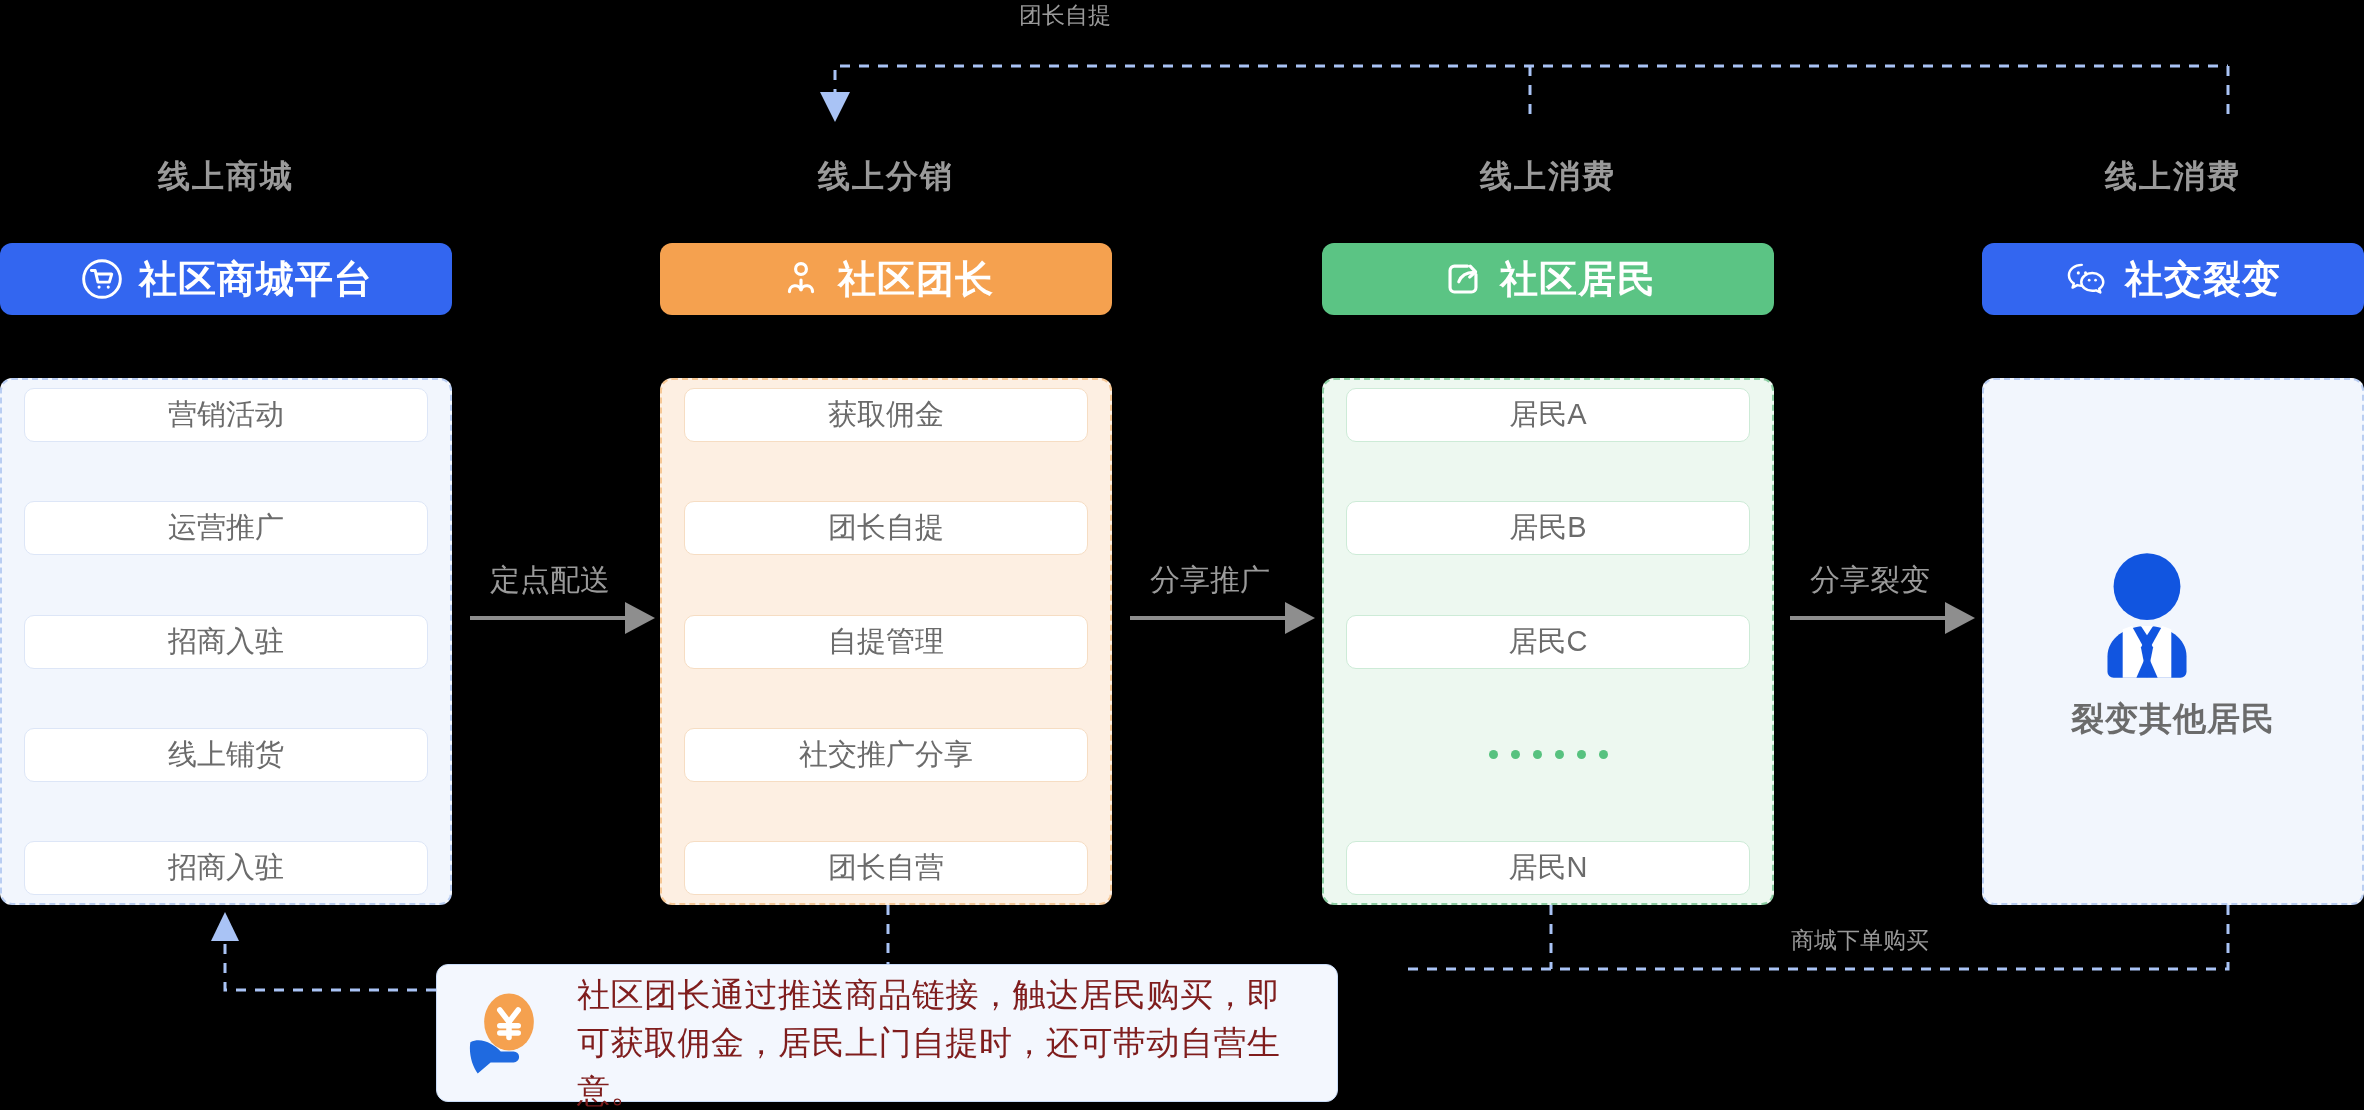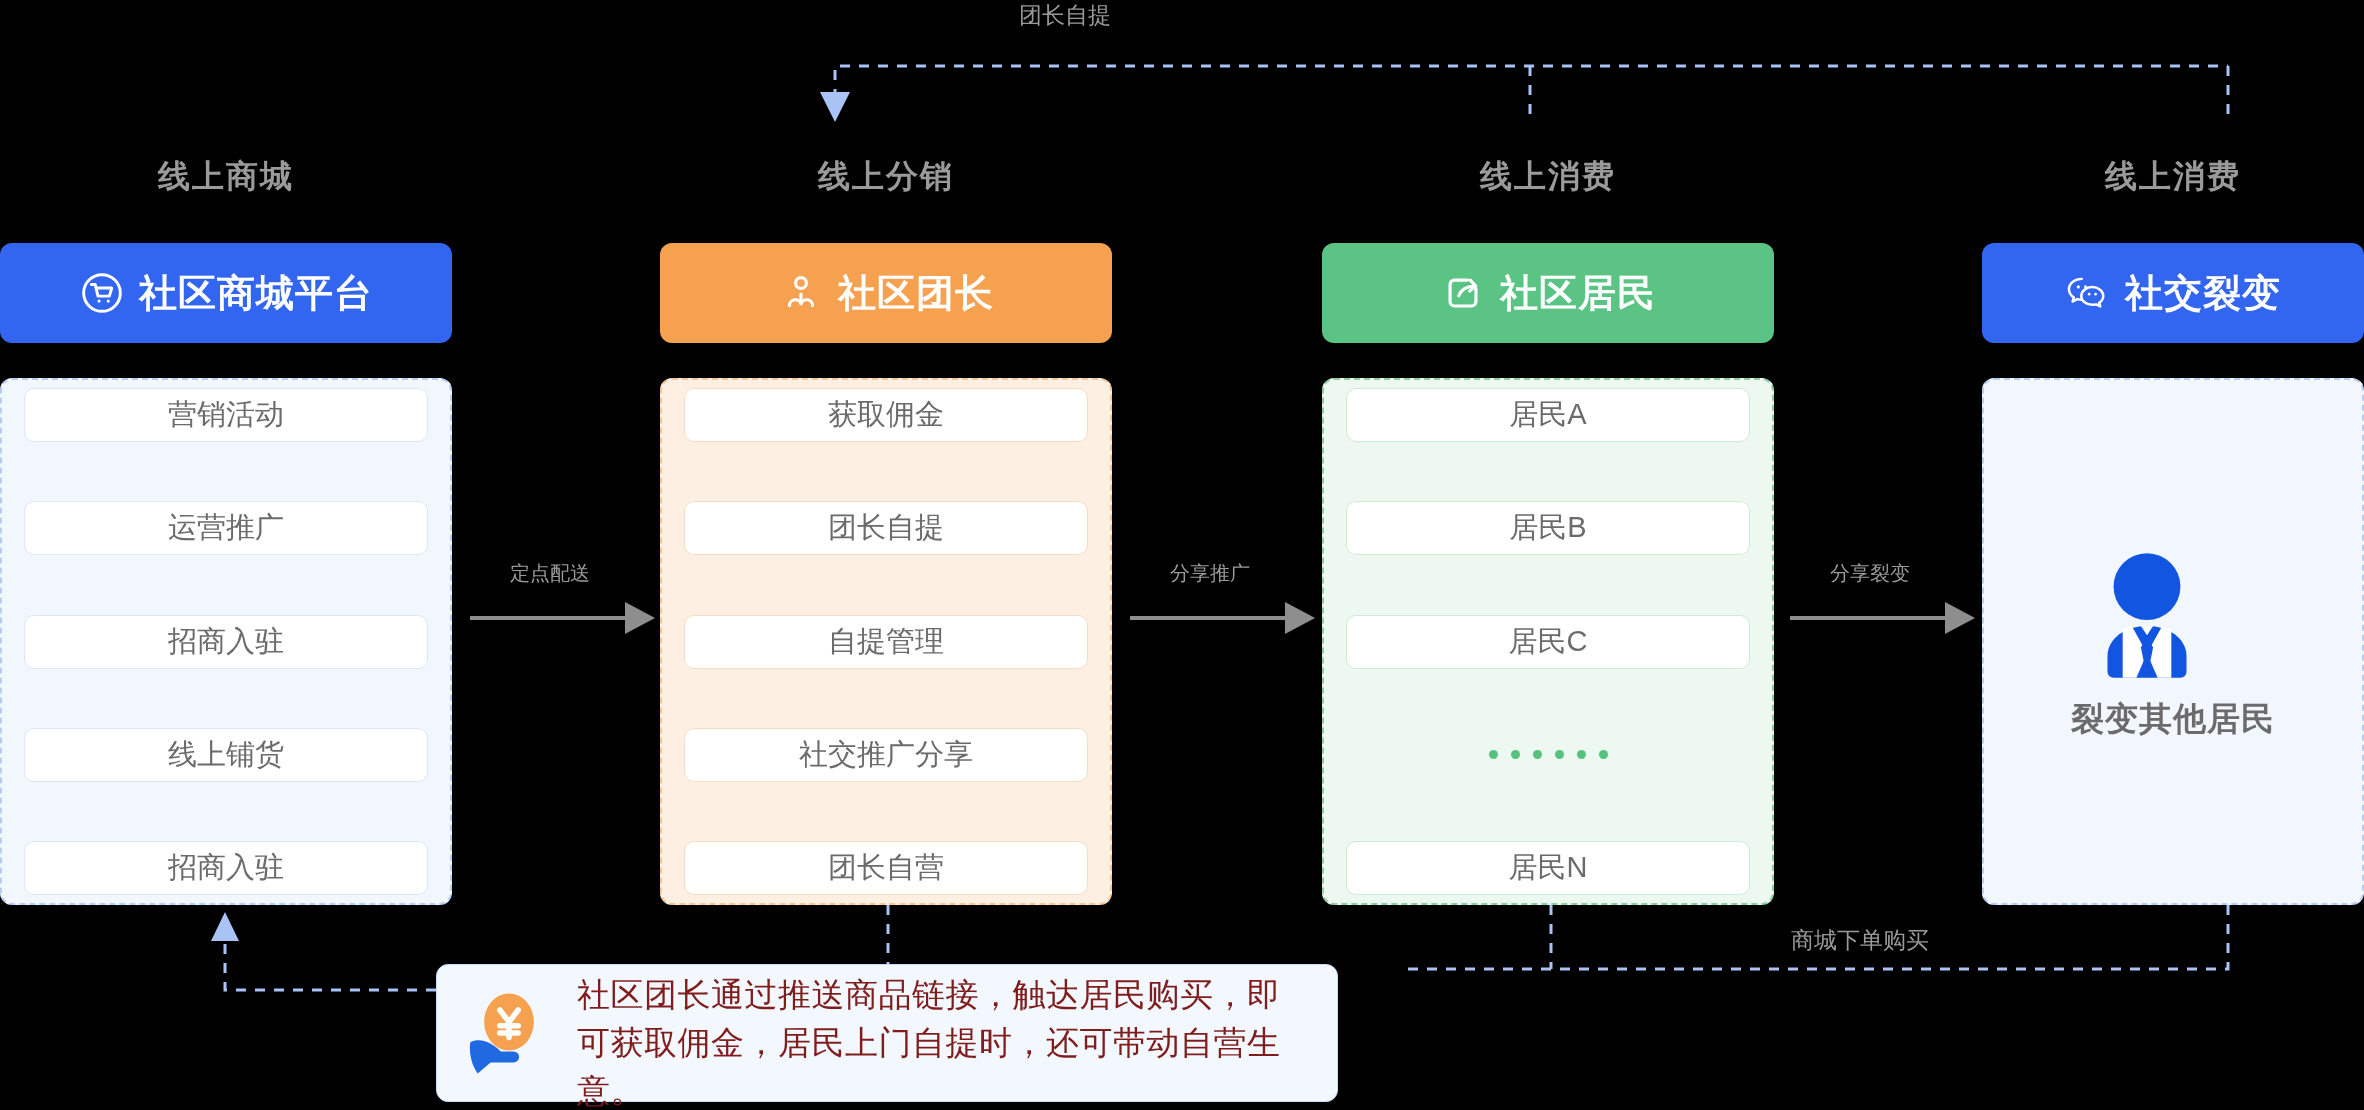--- a/index.html
+++ b/index.html
@@ -16,21 +16,21 @@
 
   
   .col-title {
     position: absolute;
     font-size: 32px; font-weight: bold; color: #9a9a9a;
     letter-spacing: 2px; text-align: center; white-space: nowrap;
   }
 
   
   .pill {
-    position: absolute; height: 100px; border-radius: 12px;
+    position: absolute; height: 72px; border-radius: 12px;
     display: flex; align-items: center; justify-content: center; gap: 14px;
     color: #ffffff; font-size: 38px; font-weight: bold; letter-spacing: 1px;
   }
   .pill .ic { display: flex; align-items: center; justify-content: center; width: 46px; height: 46px; }
   .pill .ic svg { display: block; }
 
   
   .panel {
     position: absolute; border-radius: 12px;
     border-width: 2px; border-style: dashed;
@@ -51,21 +51,21 @@
   .panel.plain  { background: #f2f6fd; border-color: #b9cdf2; align-items: center; justify-content: center; }
 
   .dots { display: flex; align-items: center; justify-content: center; gap: 13px; height: 54px; }
   .dots i { width: 9px; height: 9px; border-radius: 50%; background: #57c27f; display: block; }
 
   .fission-wrap { display: flex; flex-direction: column; }
   .fission-label { font-size: 33px; font-weight: bold; color: #6b6b6b; letter-spacing: 1px; white-space: nowrap; }
 
   
   .arrow-label {
-    position: absolute; font-size: 20px; color: #9a9a9a;
+    position: absolute; font-size: 30px; color: #9a9a9a;
     white-space: nowrap; text-align: center;
   }
   .wire-label {
     position: absolute; font-size: 23px; color: #9a9a9a;
     white-space: nowrap; text-align: center;
   }
 
   
   #callout {
     position: absolute; left: 436px; top: 964px; width: 902px; height: 138px;

